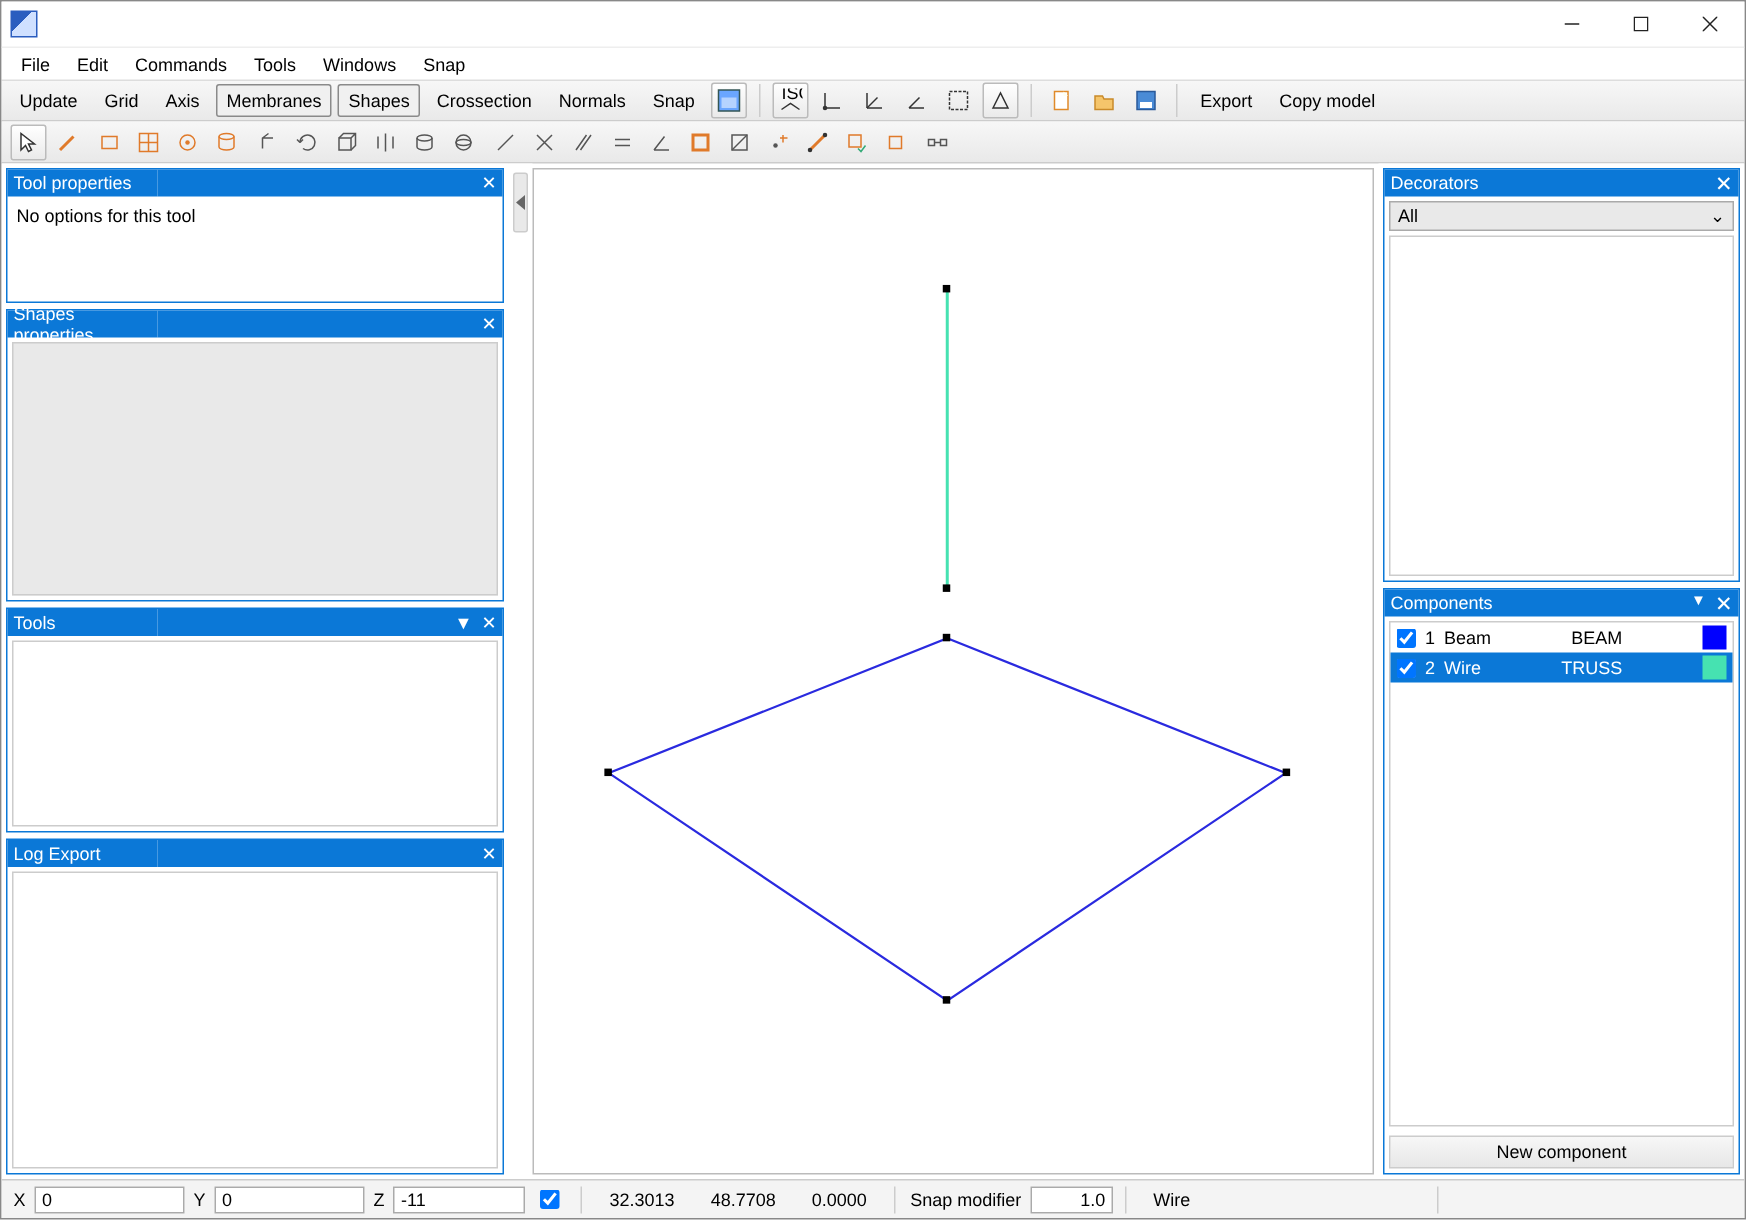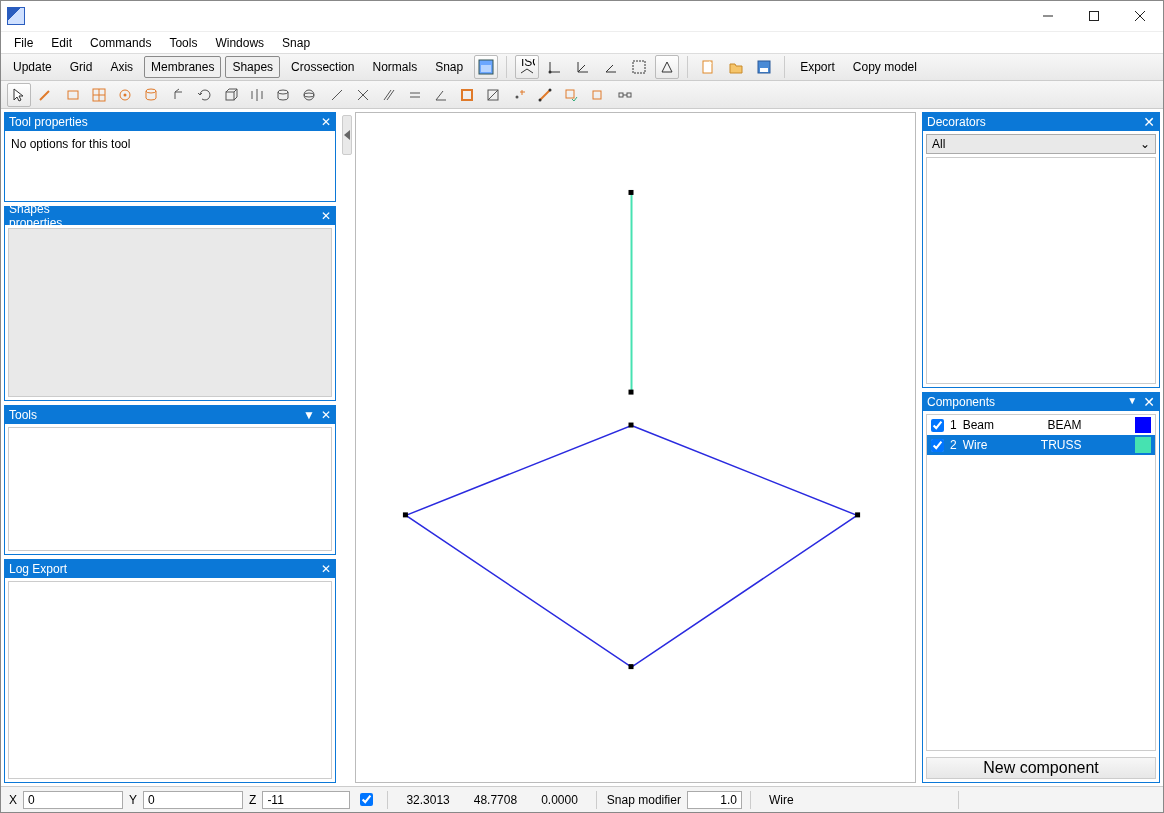--- a/index.html
+++ b/index.html
@@ -33,21 +33,21 @@
 .phead .tri { font-size:10px; }
 .pbody { flex:1; padding:6px; overflow:hidden; }
 .pbody.grey { background:#e9e9e9; border:1px solid #ccc; margin:3px; }
 .pbody.scroll { overflow-y:scroll; }
 .decorsel { width:100%; height:20px; border:1px solid #aaa; background:#e9e9e9; display:flex; align-items:center; padding:0 5px; justify-content:space-between; font-size:12px; }
 .complist { border:1px solid #ccc; margin:3px; flex:1; display:flex; flex-direction:column; }
 .comprow { height:20px; display:flex; align-items:center; gap:6px; padding:0 4px; font-size:12px; }
 .comprow.sel { background:#0b78d7; color:#fff; }
 .comprow .sw { width:16px; height:16px; margin-left:auto; }
 .comprow input[type=checkbox]{ width:13px; height:13px; }
-.newcomp { height:22px; border:1px solid #ccc; background:linear-gradient(#f7f7f7,#e7e7e7); margin:3px; display:flex; align-items:center; justify-content:center; font-size:16px; }
+.newcomp { height:22px; border:1px solid #ccc; background:linear-gradient(#f7f7f7,#e7e7e7); margin:3px; display:flex; align-items:center; justify-content:center; font-size:12px; }
 .statusbar { height:26px; border-top:1px solid #ccc; background:#f4f4f4; display:flex; align-items:center; padding:0 6px; gap:4px; font-size:12px; }
 .statusbar .lbl { padding:0 2px; }
 .statusbar input[type=text] { height:18px; border:1px solid #aaa; padding:0 4px; font-size:12px; }
 .statusbar .cell { padding:0 10px; }
 .statusbar .sep { width:1px; height:18px; background:#ccc; margin:0 4px; }
 .leftcol .phead { width: 84px; }
 .leftcol .panel { border:1px solid #0b78d7; }
 .leftcol .panel .phead { width: 100%; }
 .leftcol .panel > .tabwrap { display:flex; }
 .leftcol .panel > .tabwrap .phead { width: 100px; flex:none; }

